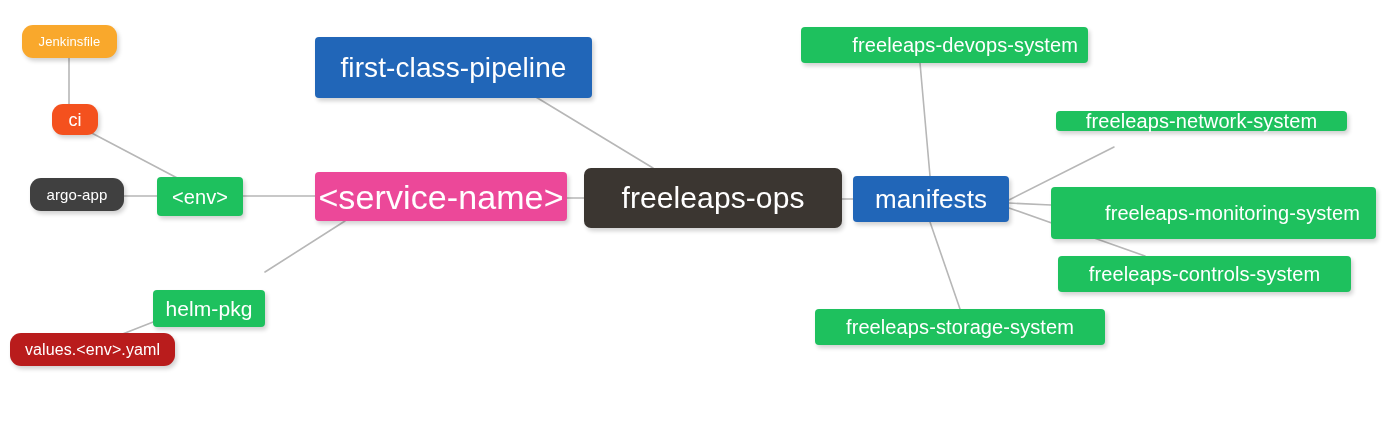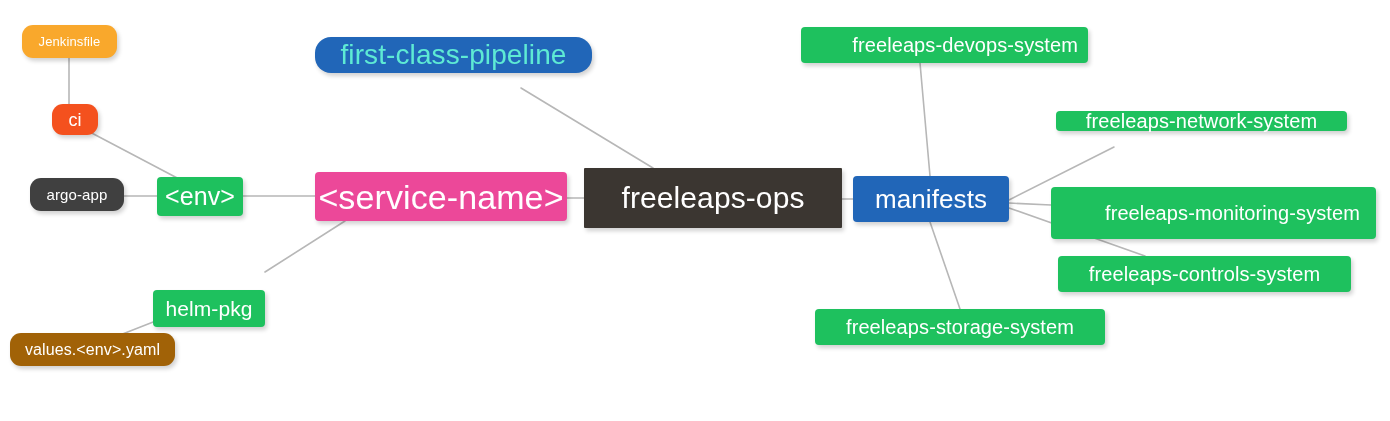--- a/index.html
+++ b/index.html
@@ -36,21 +36,21 @@
     border-radius: 4px;
     color: #ffffff;
     white-space: nowrap;
     line-height: 1;
     text-align: center;
     box-shadow: 2px 3px 4px rgba(0, 0, 0, 0.18);
     padding: 0 10px;
     letter-spacing: 0.1px;
   }
   .node.root {
-    border-radius: 1px;
+    border-radius: 7px;
   }
   .node.tiny {
     border-radius: 11px;
     padding: 0 23px;
   }
 </style>
 </head>
 <body>
 
 <div id="mindmap" style="width: 1390px; height: 421px; background: rgb(255, 255, 255);">
@@ -73,30 +73,30 @@
   <div id="node-layer">
       <div class="node tiny" style="left: 22px; top: 25px; width: 95px; height: 33px; background: rgb(249, 168, 44); font-size: 13px; color: rgb(255, 255, 255);">
         <span>Jenkinsfile</span>
       </div>
       <div class="node tiny" style="left: 52px; top: 104px; width: 34px; height: 31px; background: rgb(244, 81, 30); font-size: 18px; color: rgb(255, 255, 255);">
         <span>ci</span>
       </div>
       <div class="node tiny" style="left: 30px; top: 178px; width: 94px; height: 33px; background: #404040; font-size: 15px; color: rgb(255, 255, 255);">
         <span>argo-app</span>
       </div>
-      <div class="node" style="left: 157px; top: 177px; width: 86px; height: 39px; background: rgb(30, 193, 94); font-size: 25px; color: rgb(255, 255, 255);">
+      <div class="node" style="left: 157px; top: 177px; width: 86px; height: 39px; background: rgb(30, 193, 94); font-size: 20px; color: rgb(255, 255, 255);">
         <span>&lt;env&gt;</span>
       </div>
-      <div class="node tiny" style="left: 10px; top: 333px; width: 165px; height: 33px; background: #a16207; font-size: 16px; color: rgb(255, 255, 255);">
+      <div class="node tiny" style="left: 10px; top: 333px; width: 165px; height: 33px; background: #b91c1c; font-size: 16px; color: rgb(255, 255, 255);">
         <span>values.&lt;env&gt;.yaml</span>
       </div>
       <div class="node" style="left: 153px; top: 258px; width: 112px; height: 37px; background: rgb(30, 193, 94); font-size: 21px; color: rgb(255, 255, 255); margin-top: 32px;">
         <span>helm-pkg</span>
       </div>
-      <div class="node" style="left: 315px; top: 37px; width: 277px; height: 36px; background: rgb(33, 102, 184); font-size: 28px; color: #5eead4; border-radius: 16px;">
+      <div class="node" style="left: 315px; top: 37px; width: 277px; height: 61px; background: rgb(33, 102, 184); font-size: 28px; color: #ffffff;">
         <span>first-class-pipeline</span>
       </div>
       <div class="node" style="left: 315px; top: 172px; width: 252px; height: 49px; background: #ec4899; font-size: 34px; color: rgb(255, 255, 255);">
         <span>&lt;service-name&gt;</span>
       </div>
       <div class="node root" style="left: 584px; top: 168px; width: 258px; height: 60px; background: rgb(59, 54, 49); font-size: 30px; color: rgb(255, 255, 255);">
         <span>freeleaps-ops</span>
       </div>
       <div class="node" style="left: 853px; top: 176px; width: 156px; height: 46px; background: rgb(33, 102, 184); font-size: 26px; color: rgb(255, 255, 255);">
         <span>manifests</span>

